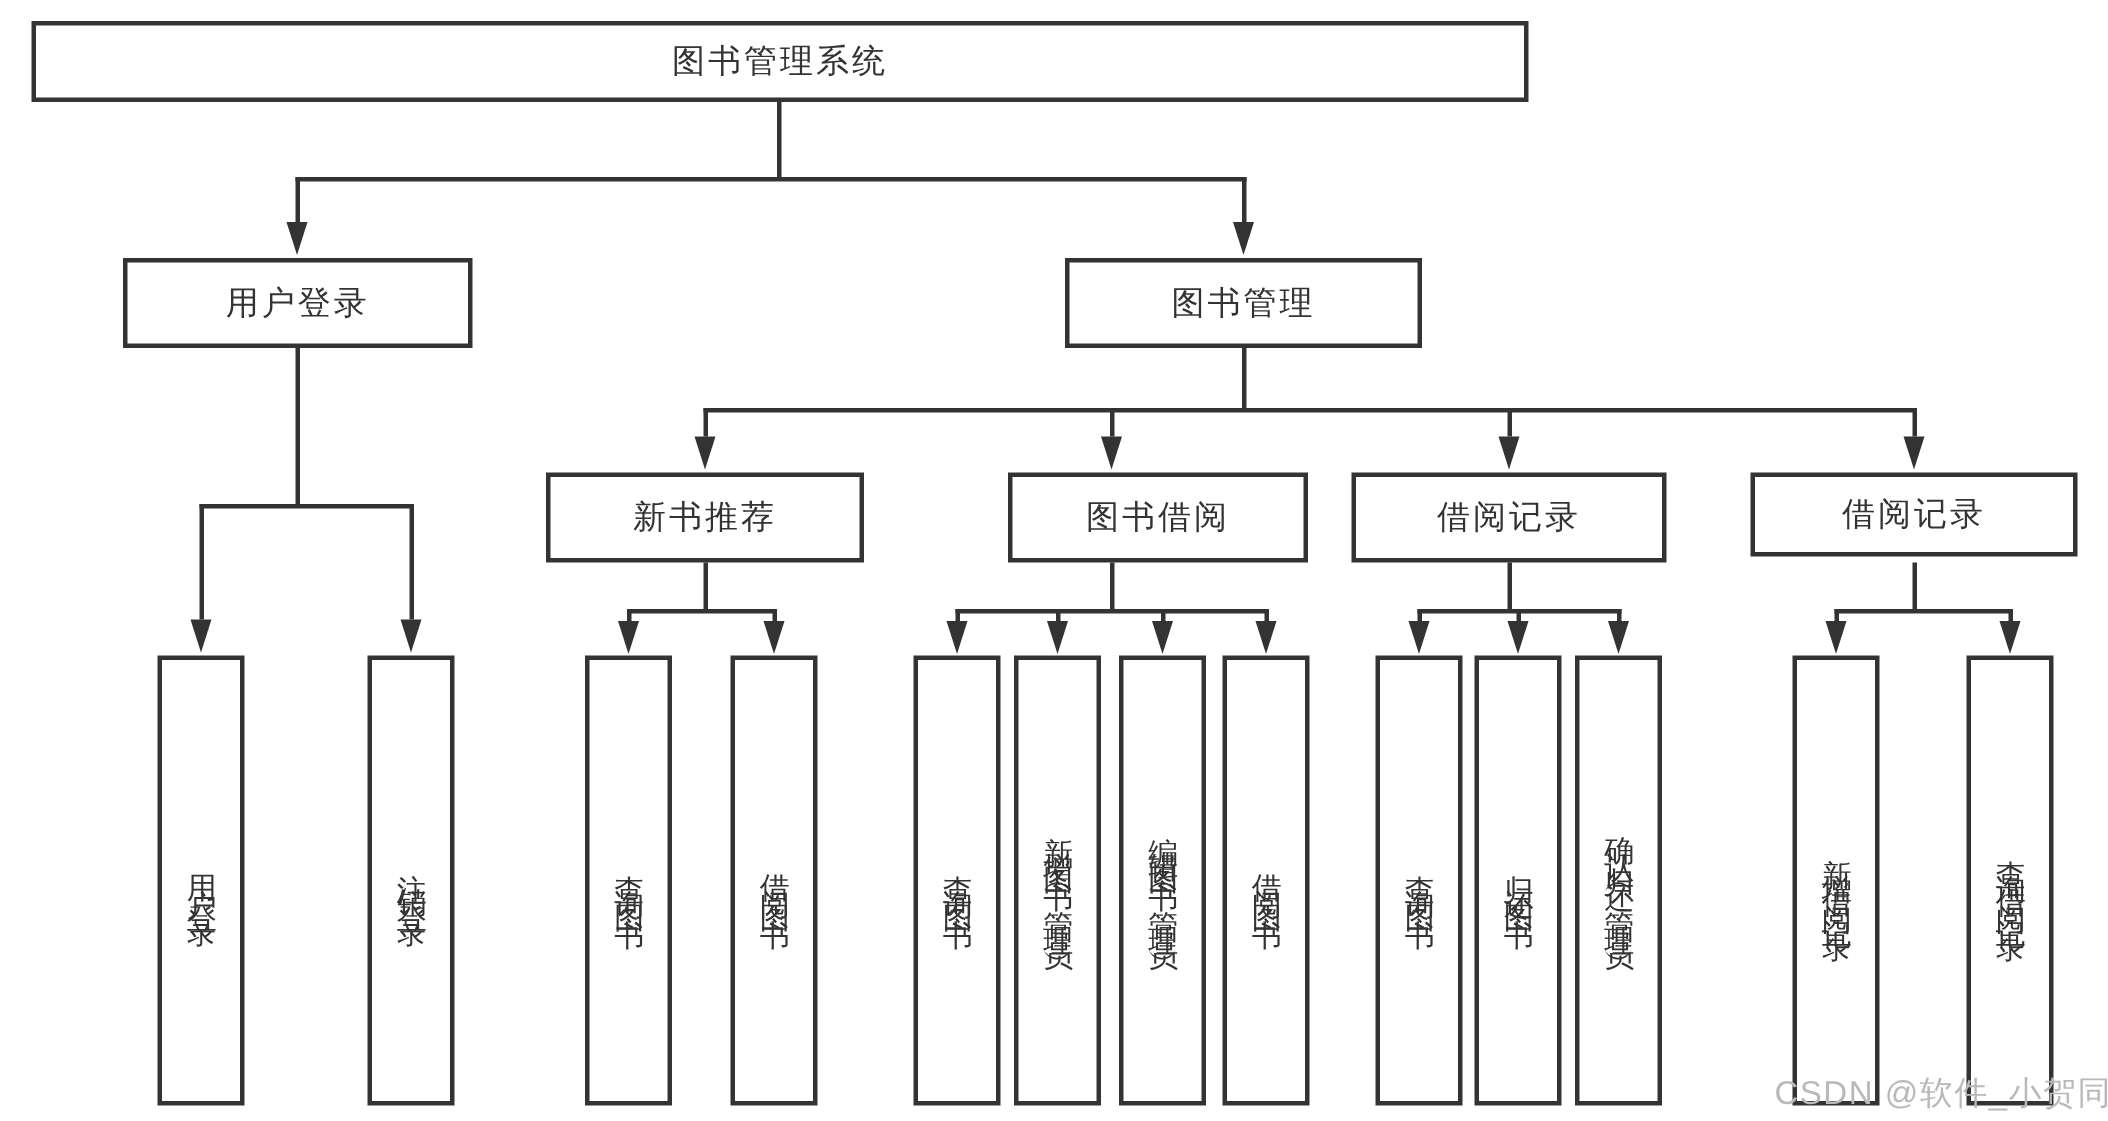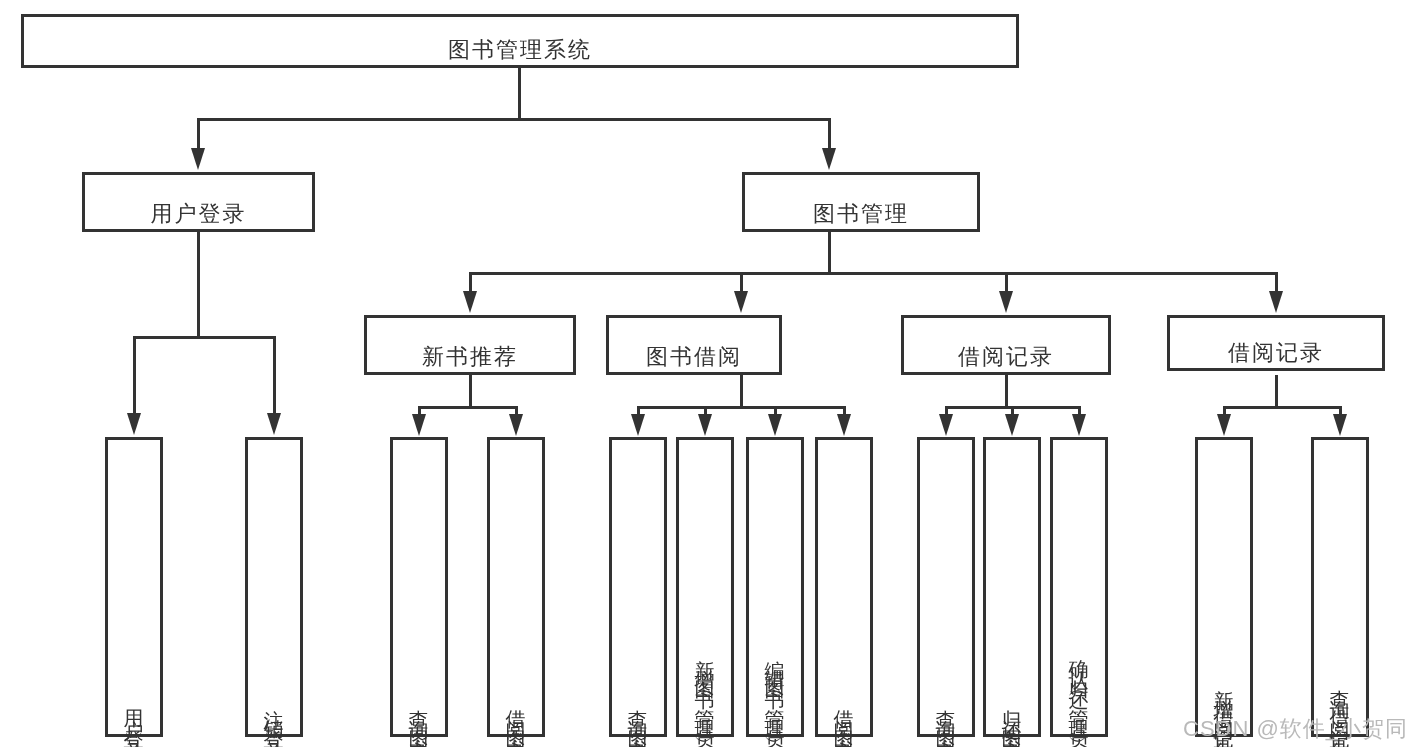--- a/index.html
+++ b/index.html
@@ -13,21 +13,21 @@
     width: 1405px;
     height: 747px;
     background: var(--background, #ffffff);
     overflow: hidden;
   }
   .node {
     position: absolute;
     border: 3px solid var(--line, #333333);
     background: #ffffff;
     display: flex;
-    align-items: flex-end;
+    align-items: center;
     justify-content: center;
     color: var(--text, #333333);
   }
   .node.hlabel { font-size: 22px; letter-spacing: 2px; white-space: nowrap; }
   .leaf { position: absolute; top: 437px; width: 58px; height: 300px; }
   .vtext {
     writing-mode: vertical-rl;
     text-orientation: mixed;
     font-size: 20px;
     letter-spacing: 10px;
@@ -70,40 +70,40 @@
   </div>
 
   <div class="vline" style="left:518px; top:68px; height:52px;"></div>
   <div class="hline" style="left:197px; top:118px; width:634px;"></div>
   <div class="drop" style="left:197px; top:118px; height:30px;"></div>
   <div class="drop" style="left:828px; top:118px; height:30px;"></div>
 
   <div class="node hlabel" style="left:82px; top:172px; width:233px; height:60px;">
     <span>用户登录</span>
   </div>
-  <div class="node hlabel" style="left:742px; top:172px; width:238px; height:60px;">
+  <div class="node hlabel" style="left:710px; top:172px; width:238px; height:60px;">
     <span>图书管理</span>
   </div>
 
   <div class="vline" style="left:197px; top:232px; height:106px;"></div>
   <div class="hline" style="left:133px; top:336px; width:143px;"></div>
   <div class="drop" style="left:133px; top:336px; height:77px;"></div>
   <div class="drop" style="left:273px; top:336px; height:77px;"></div>
 
   <div class="vline" style="left:828px; top:232px; height:42px;"></div>
   <div class="hline" style="left:469px; top:272px; width:808px;"></div>
   <div class="drop" style="left:469px; top:272px; height:19px;"></div>
   <div class="drop" style="left:740px; top:272px; height:19px;"></div>
   <div class="drop" style="left:1005px; top:272px; height:19px;"></div>
   <div class="drop" style="left:1275px; top:272px; height:19px;"></div>
 
   <div class="node hlabel" style="left:364px; top:315px; width:212px; height:60px;">
     <span>新书推荐</span>
   </div>
-  <div class="node hlabel" style="left:606px; top:315px; width:176px; height:60px;">
+  <div class="node hlabel" style="left:672px; top:315px; width:200px; height:60px;">
     <span>图书借阅</span>
   </div>
   <div class="node hlabel" style="left:901px; top:315px; width:210px; height:60px;">
     <span>借阅记录</span>
   </div>
   <div class="node hlabel" style="left:1167px; top:315px; width:218px; height:56px;">
     <span>借阅记录</span>
   </div>
 
   <div class="vline" style="left:469px; top:375px; height:33px;"></div>

